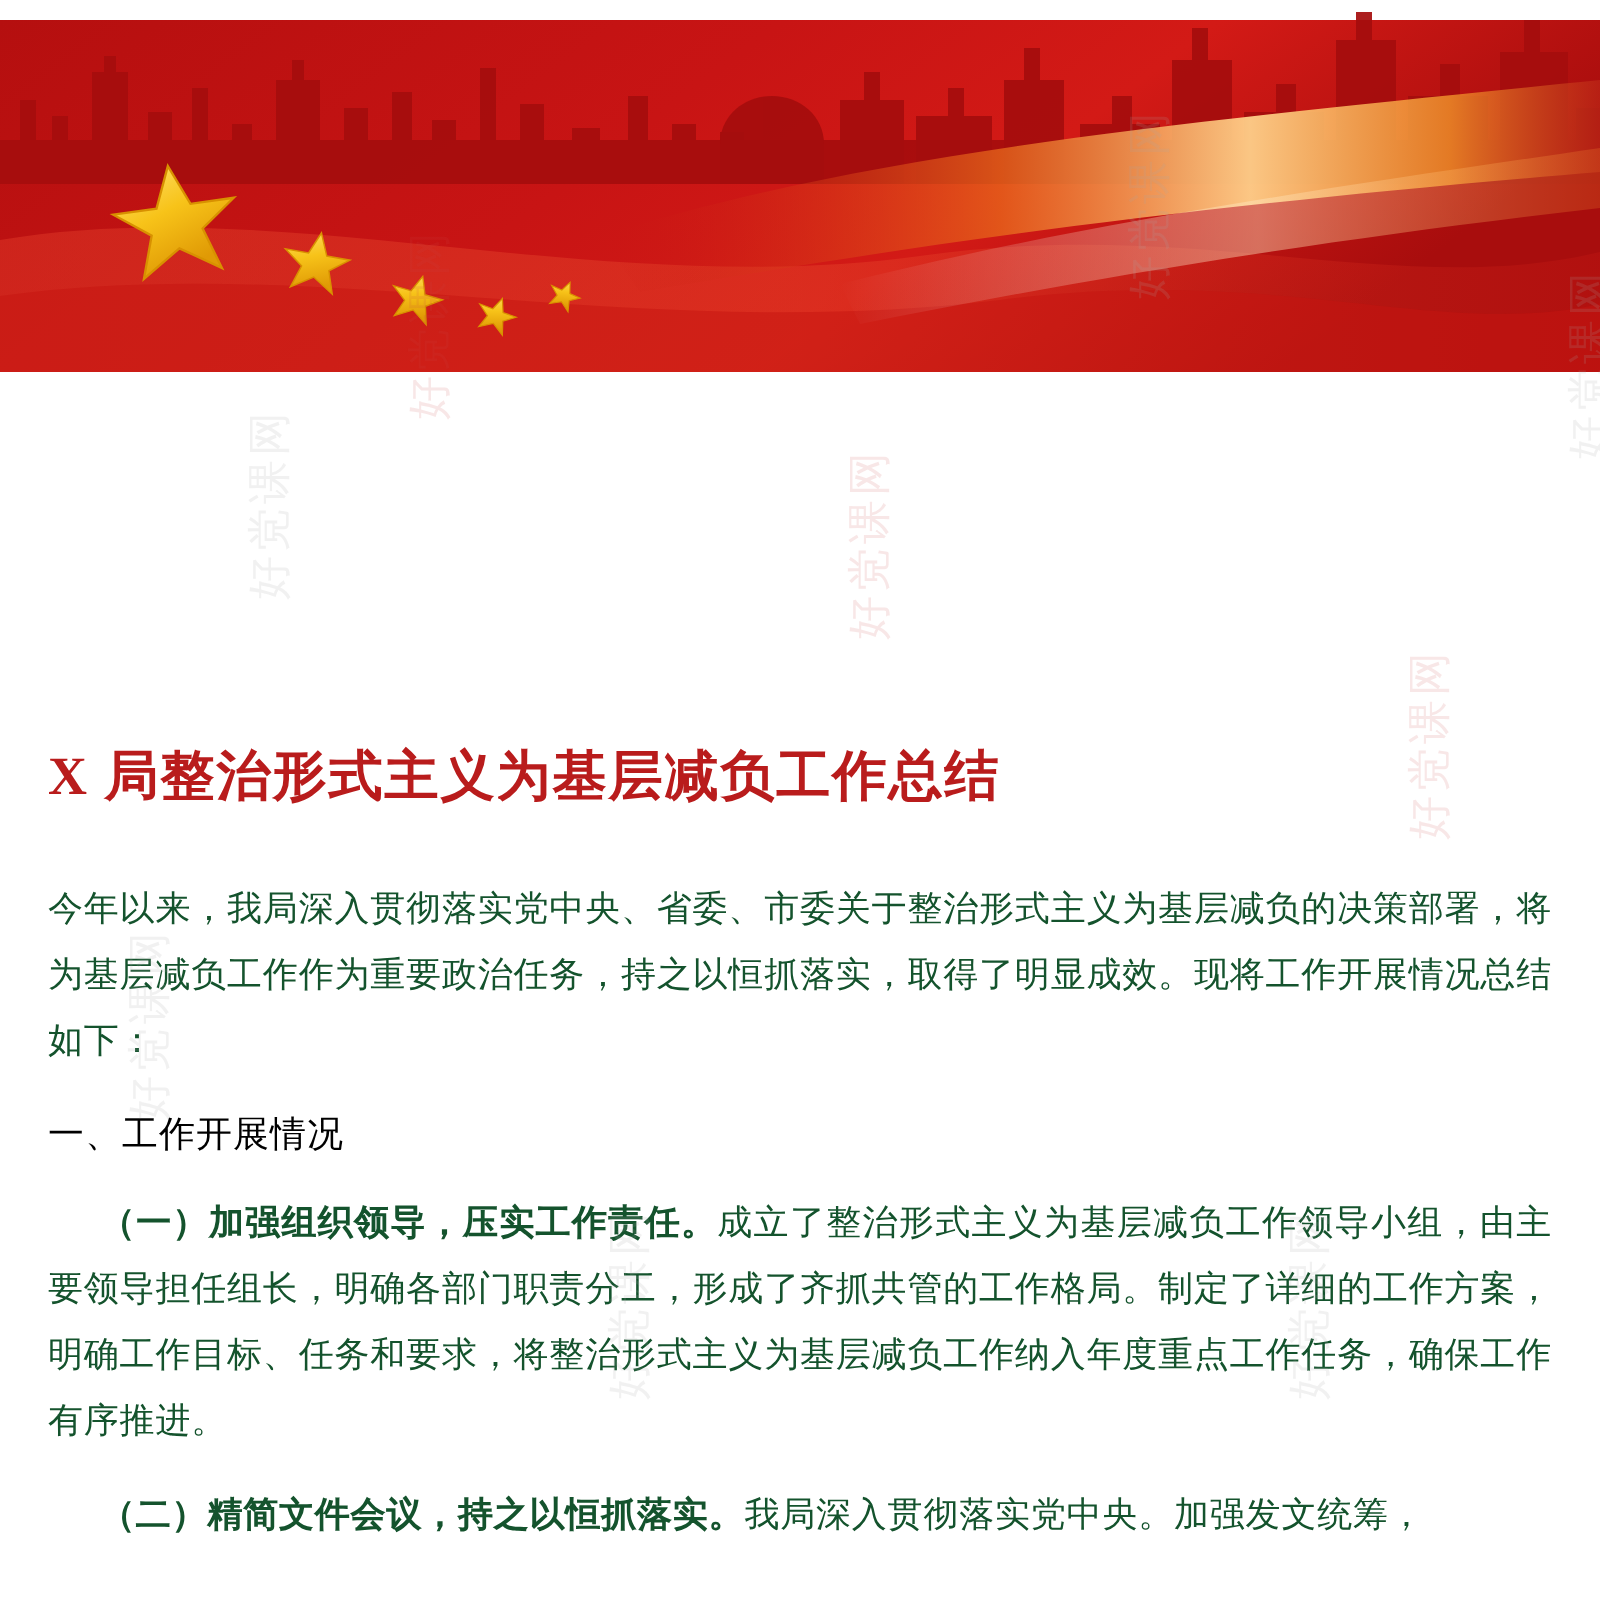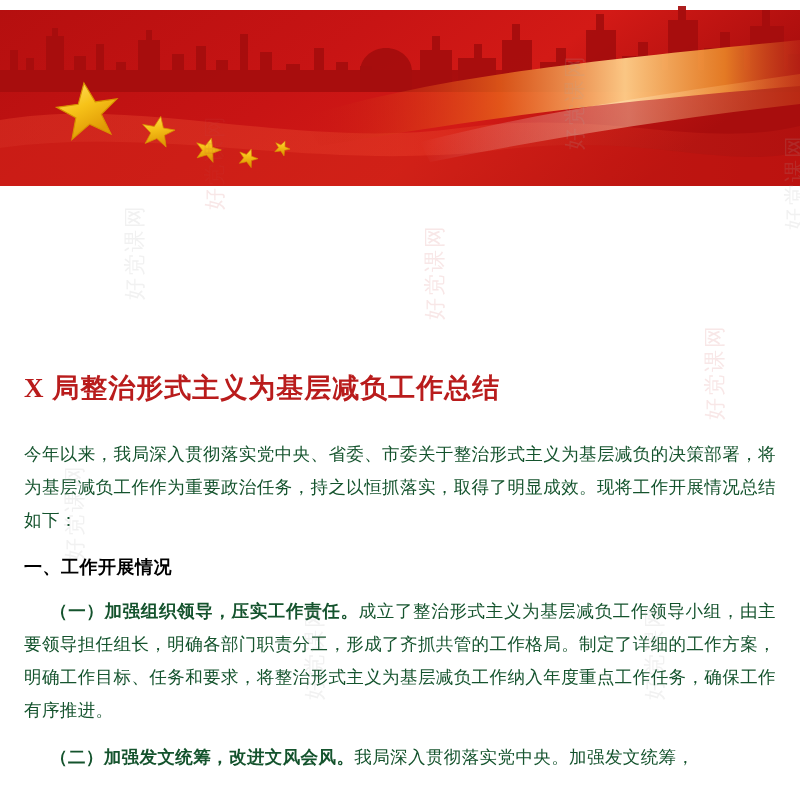--- a/index.html
+++ b/index.html
@@ -77,21 +77,21 @@
     font-size: 17.5px;
     line-height: 33px;
     color: #14532d;
     margin: 0 0 14px 0;
     text-align: justify;
     text-justify: inter-ideograph;
     letter-spacing: 0.4px;
   }
   .heading {
     font-size: 18px;
-    font-weight: bold;
+    font-weight: normal;
     color: #000000;
     margin: 0 0 12px 0;
     line-height: 32px;
     letter-spacing: 0.5px;
   }
   .sub-lead {
     font-weight: bold;
     margin-left: 26px;
   }
 </style>
@@ -190,21 +190,21 @@
   <div class="spacer"></div>
 
   <h1 class="doc-title">X 局整治形式主义为基层减负工作总结</h1>
 
   <p class="para">今年以来，我局深入贯彻落实党中央、省委、市委关于整治形式主义为基层减负的决策部署，将为基层减负工作作为重要政治任务，持之以恒抓落实，取得了明显成效。现将工作开展情况总结如下：</p>
 
   <h2 class="heading">一、工作开展情况</h2>
 
   <p class="para"><span class="sub-lead">（一）加强组织领导，压实工作责任。</span><span>成立了整治形式主义为基层减负工作领导小组，由主要领导担任组长，明确各部门职责分工，形成了齐抓共管的工作格局。制定了详细的工作方案，明确工作目标、任务和要求，将整治形式主义为基层减负工作纳入年度重点工作任务，确保工作有序推进。</span></p>
 
-  <p class="para"><span class="sub-lead">（二）加强发文统筹，改进文风会风。</span><span>我局深入贯彻落实党中央。加强发文统筹，</span></p>
+  <p class="para"><span class="sub-lead">（二）精简文件会议，持之以恒抓落实。</span><span>我局深入贯彻落实党中央。加强发文统筹，</span></p>
 </div>
 
 <div class="watermark-layer">
   <div class="wm" style="left:200px; top:210px;">好党课网</div>
   <div class="wm light" style="left:560px; top:150px;">好党课网</div>
   <div class="wm" style="left:420px; top:320px;">好党课网</div>
   <div class="wm light" style="left:60px; top:560px;">好党课网</div>
   <div class="wm" style="left:700px; top:420px;">好党课网</div>
   <div class="wm light" style="left:300px; top:700px;">好党课网</div>
   <div class="wm light" style="left:640px; top:700px;">好党课网</div>

